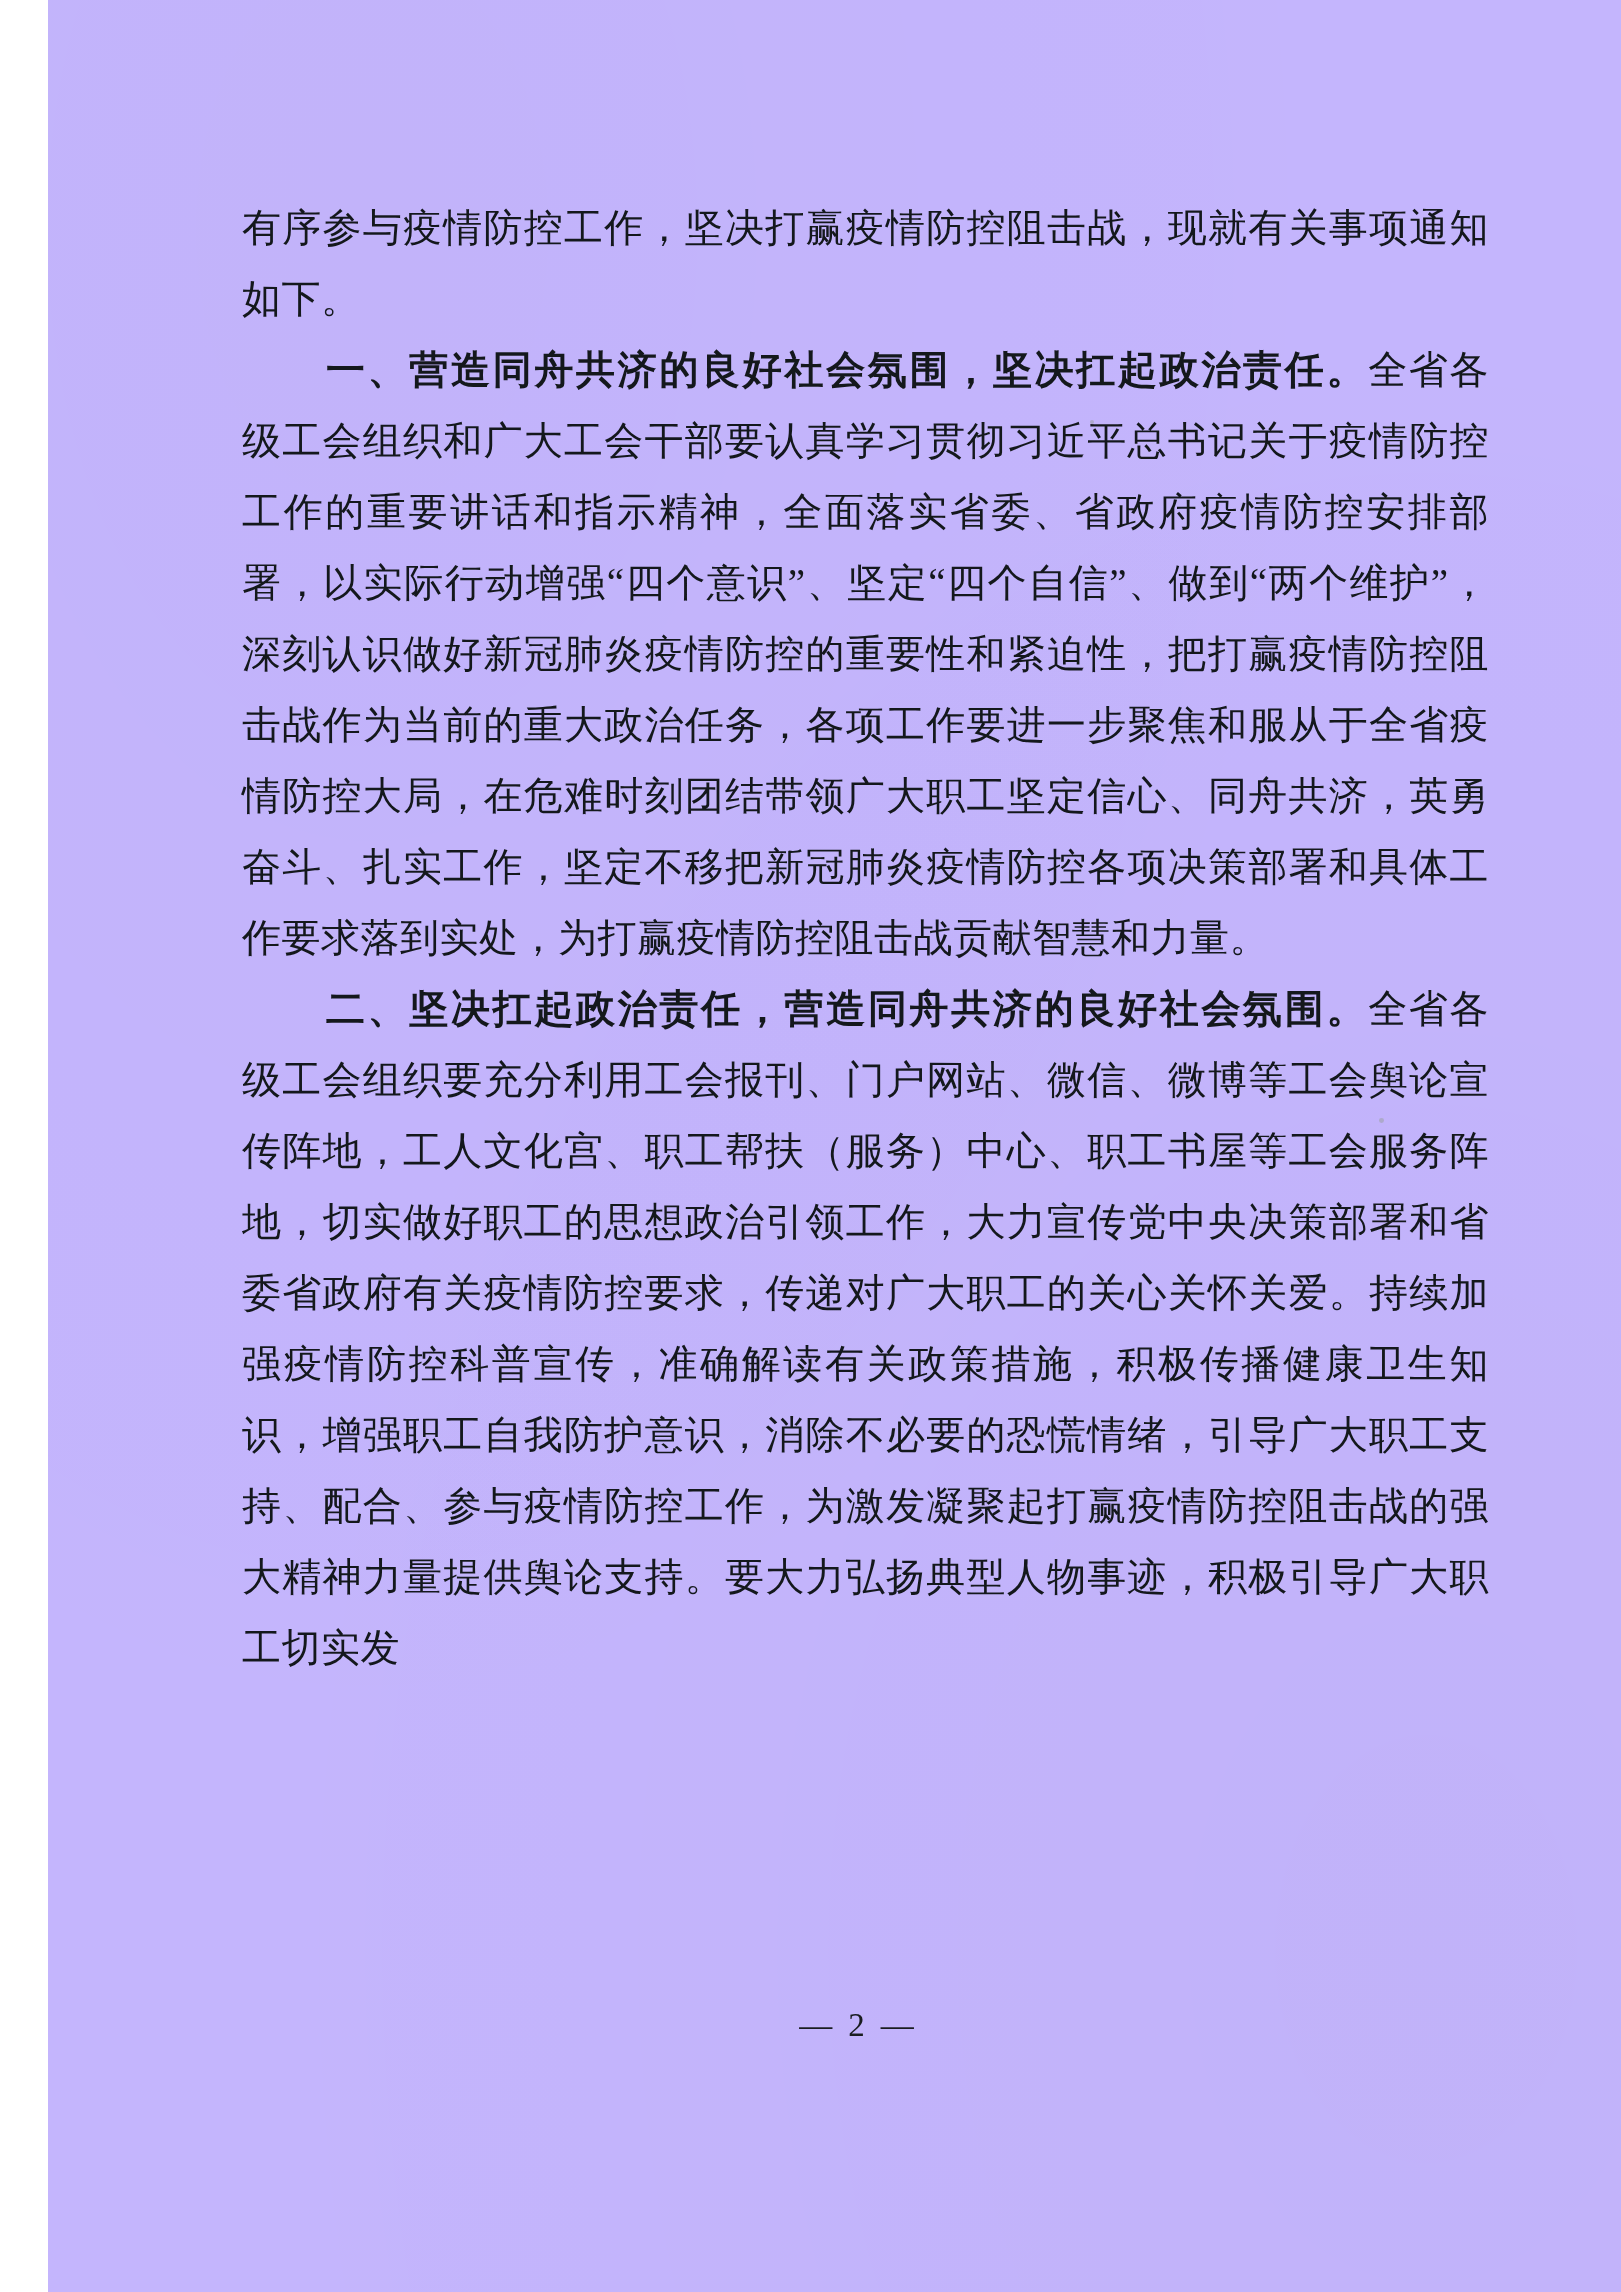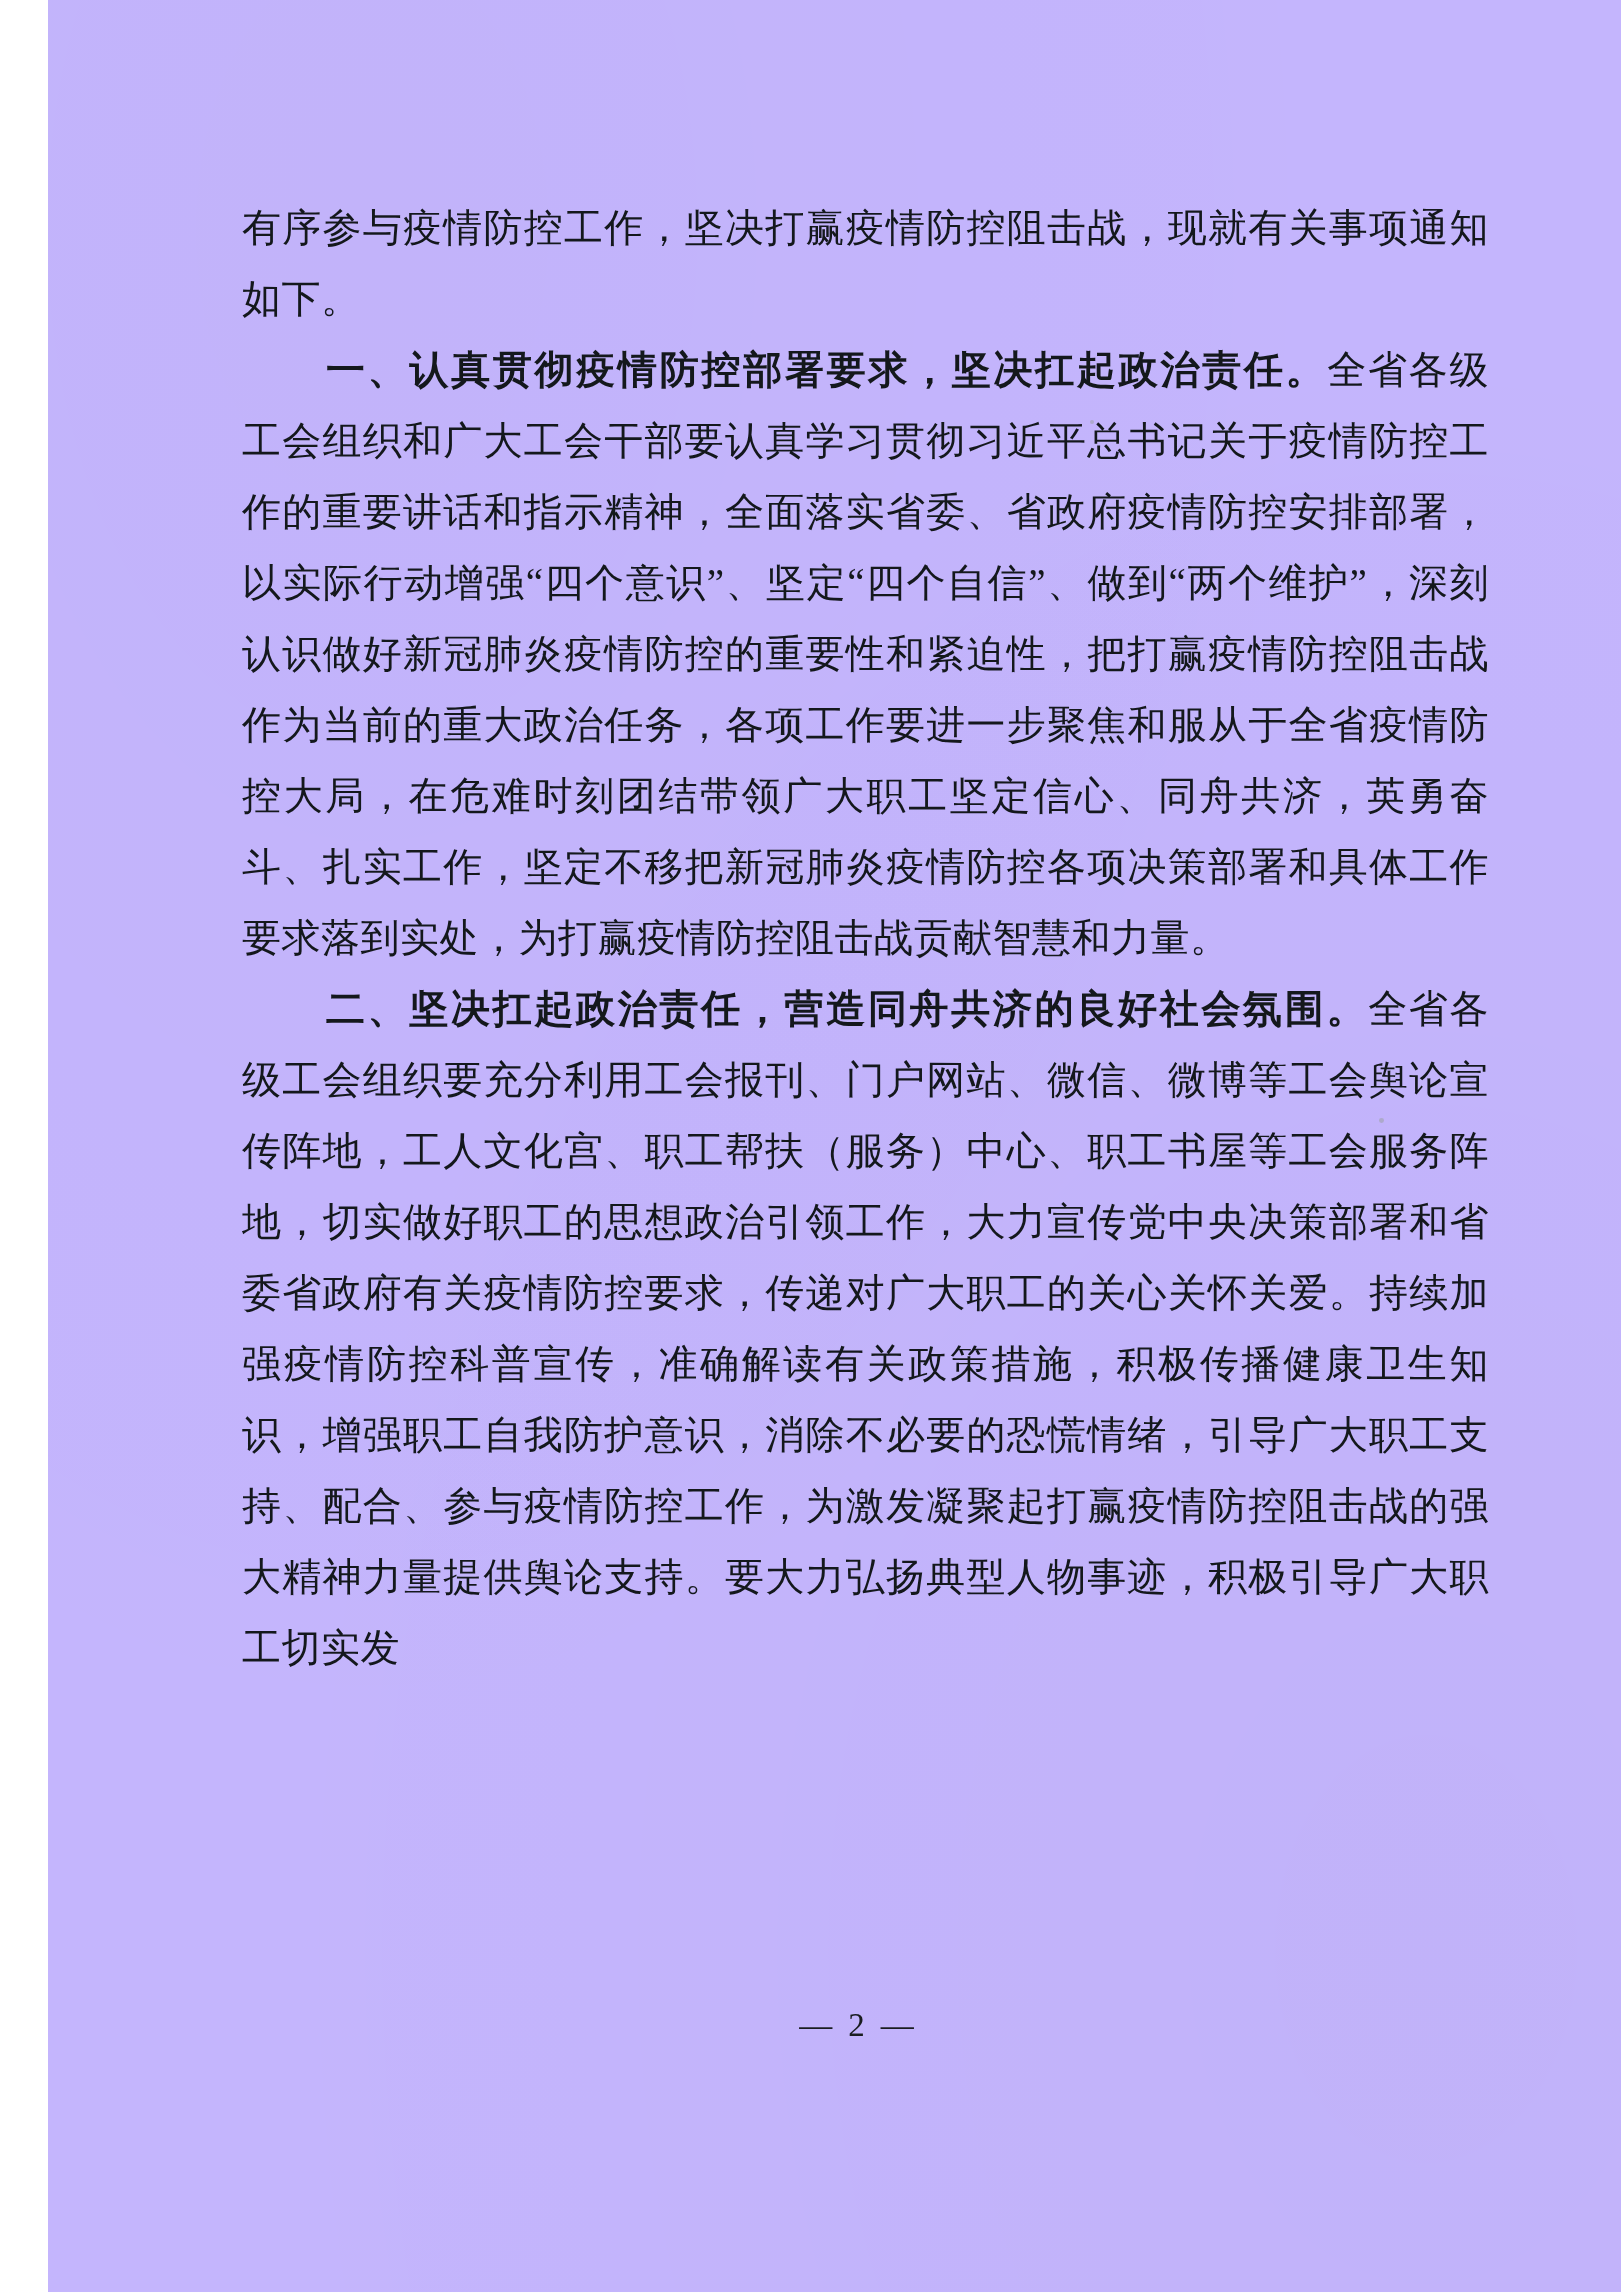--- a/index.html
+++ b/index.html
@@ -73,21 +73,21 @@
 
 <div class="page">
 
   <div class="doc-body">
 
     <p class="para">
       <span>有序参与疫情防控工作，坚决打赢疫情防控阻击战，现就有关事项通知如下。</span>
     </p>
 
     <p class="para indent">
-      <span class="lead">一、认真贯彻疫情防控部署要求，坚决扛起政治责任。</span><span>全省各级工会组织和广大工会干部要认真学习贯彻习近平总书记关于疫情防控工作的重要讲话和指示精神，全面落实省委、省政府疫情防控安排部署，以实际行动增强“四个意识”、坚定“四个自信”、做到“两个维护”，深刻认识做好新冠肺炎疫情防控的重要性和紧迫性，把打赢疫情防控阻击战作为当前的重大政治任务，各项工作要进一步聚焦和服从于全省疫情防控大局，在危难时刻团结带领广大职工坚定信心、同舟共济，英勇奋斗、扎实工作，坚定不移把新冠肺炎疫情防控各项决策部署和具体工作要求落到实处，为打赢疫情防控阻击战贡献智慧和力量。</span>
+      <span class="lead">一、营造同舟共济的良好社会氛围，坚决扛起政治责任。</span><span>全省各级工会组织和广大工会干部要认真学习贯彻习近平总书记关于疫情防控工作的重要讲话和指示精神，全面落实省委、省政府疫情防控安排部署，以实际行动增强“四个意识”、坚定“四个自信”、做到“两个维护”，深刻认识做好新冠肺炎疫情防控的重要性和紧迫性，把打赢疫情防控阻击战作为当前的重大政治任务，各项工作要进一步聚焦和服从于全省疫情防控大局，在危难时刻团结带领广大职工坚定信心、同舟共济，英勇奋斗、扎实工作，坚定不移把新冠肺炎疫情防控各项决策部署和具体工作要求落到实处，为打赢疫情防控阻击战贡献智慧和力量。</span>
     </p>
 
     <p class="para indent">
       <span class="lead">二、坚决扛起政治责任，营造同舟共济的良好社会氛围。</span><span>全省各级工会组织要充分利用工会报刊、门户网站、微信、微博等工会舆论宣传阵地，工人文化宫、职工帮扶（服务）中心、职工书屋等工会服务阵地，切实做好职工的思想政治引领工作，大力宣传党中央决策部署和省委省政府有关疫情防控要求，传递对广大职工的关心关怀关爱。持续加强疫情防控科普宣传，准确解读有关政策措施，积极传播健康卫生知识，增强职工自我防护意识，消除不必要的恐慌情绪，引导广大职工支持、配合、参与疫情防控工作，为激发凝聚起打赢疫情防控阻击战的强大精神力量提供舆论支持。要大力弘扬典型人物事迹，积极引导广大职工切实发</span>
     </p>
 
   </div>
 
   <div class="page-number">— 2 —</div>
 

